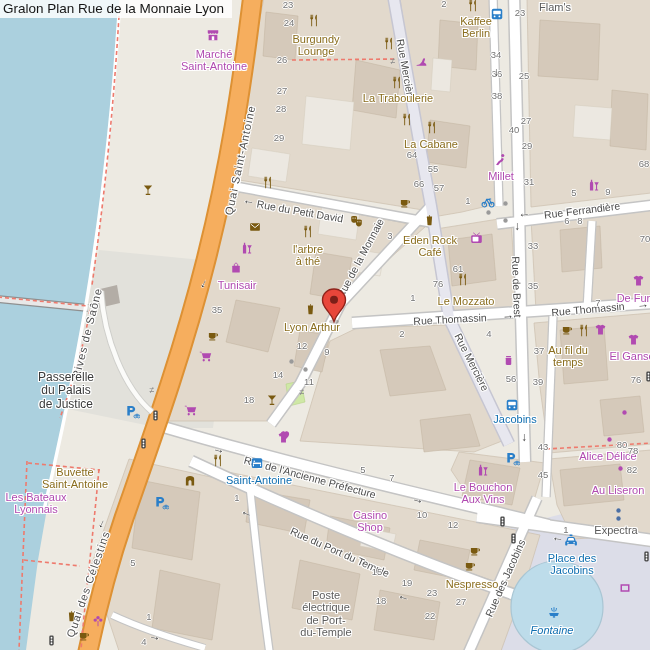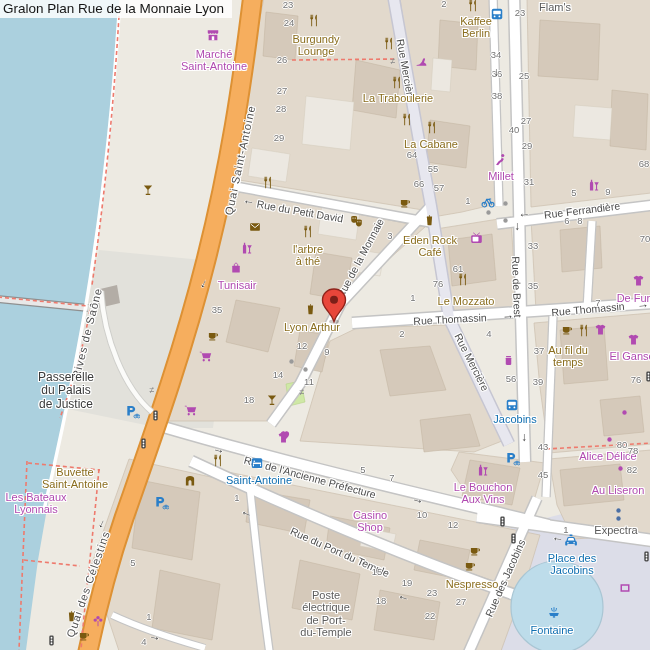--- a/index.html
+++ b/index.html
@@ -408,21 +408,21 @@
         <div>de Port-</div>
         <div>du-Temple</div>
       </div>
       <div class="place c-blue" style="position: absolute; left: 515px; top: 419px; transform: translate(-50%, -50%);">
         <div>Jacobins</div>
       </div>
       <div class="place c-blue" style="position: absolute; left: 572px; top: 564px; transform: translate(-50%, -50%);">
         <div>Place des</div>
         <div>Jacobins</div>
       </div>
-      <div class="place c-blue" style="position: absolute; left: 552px; top: 630px; transform: translate(-50%, -50%);">
+      <div class="place c-blue" style="position: absolute; left: 552px; top: 630px; transform: translate(-50%, -50%); font-style: italic;">
         <div>Fontaine</div>
       </div>
       <span class="hnum" style="position: absolute; left: 288px; top: 4px; transform: translate(-50%, -50%);">23</span>
       <span class="hnum" style="position: absolute; left: 289px; top: 22px; transform: translate(-50%, -50%);">24</span>
       <span class="hnum" style="position: absolute; left: 282px; top: 59px; transform: translate(-50%, -50%);">26</span>
       <span class="hnum" style="position: absolute; left: 282px; top: 90px; transform: translate(-50%, -50%);">27</span>
       <span class="hnum" style="position: absolute; left: 281px; top: 108px; transform: translate(-50%, -50%);">28</span>
       <span class="hnum" style="position: absolute; left: 279px; top: 137px; transform: translate(-50%, -50%);">29</span>
       <span class="hnum" style="position: absolute; left: 444px; top: 3px; transform: translate(-50%, -50%);">2</span>
       <span class="hnum" style="position: absolute; left: 520px; top: 12px; transform: translate(-50%, -50%);">23</span>

